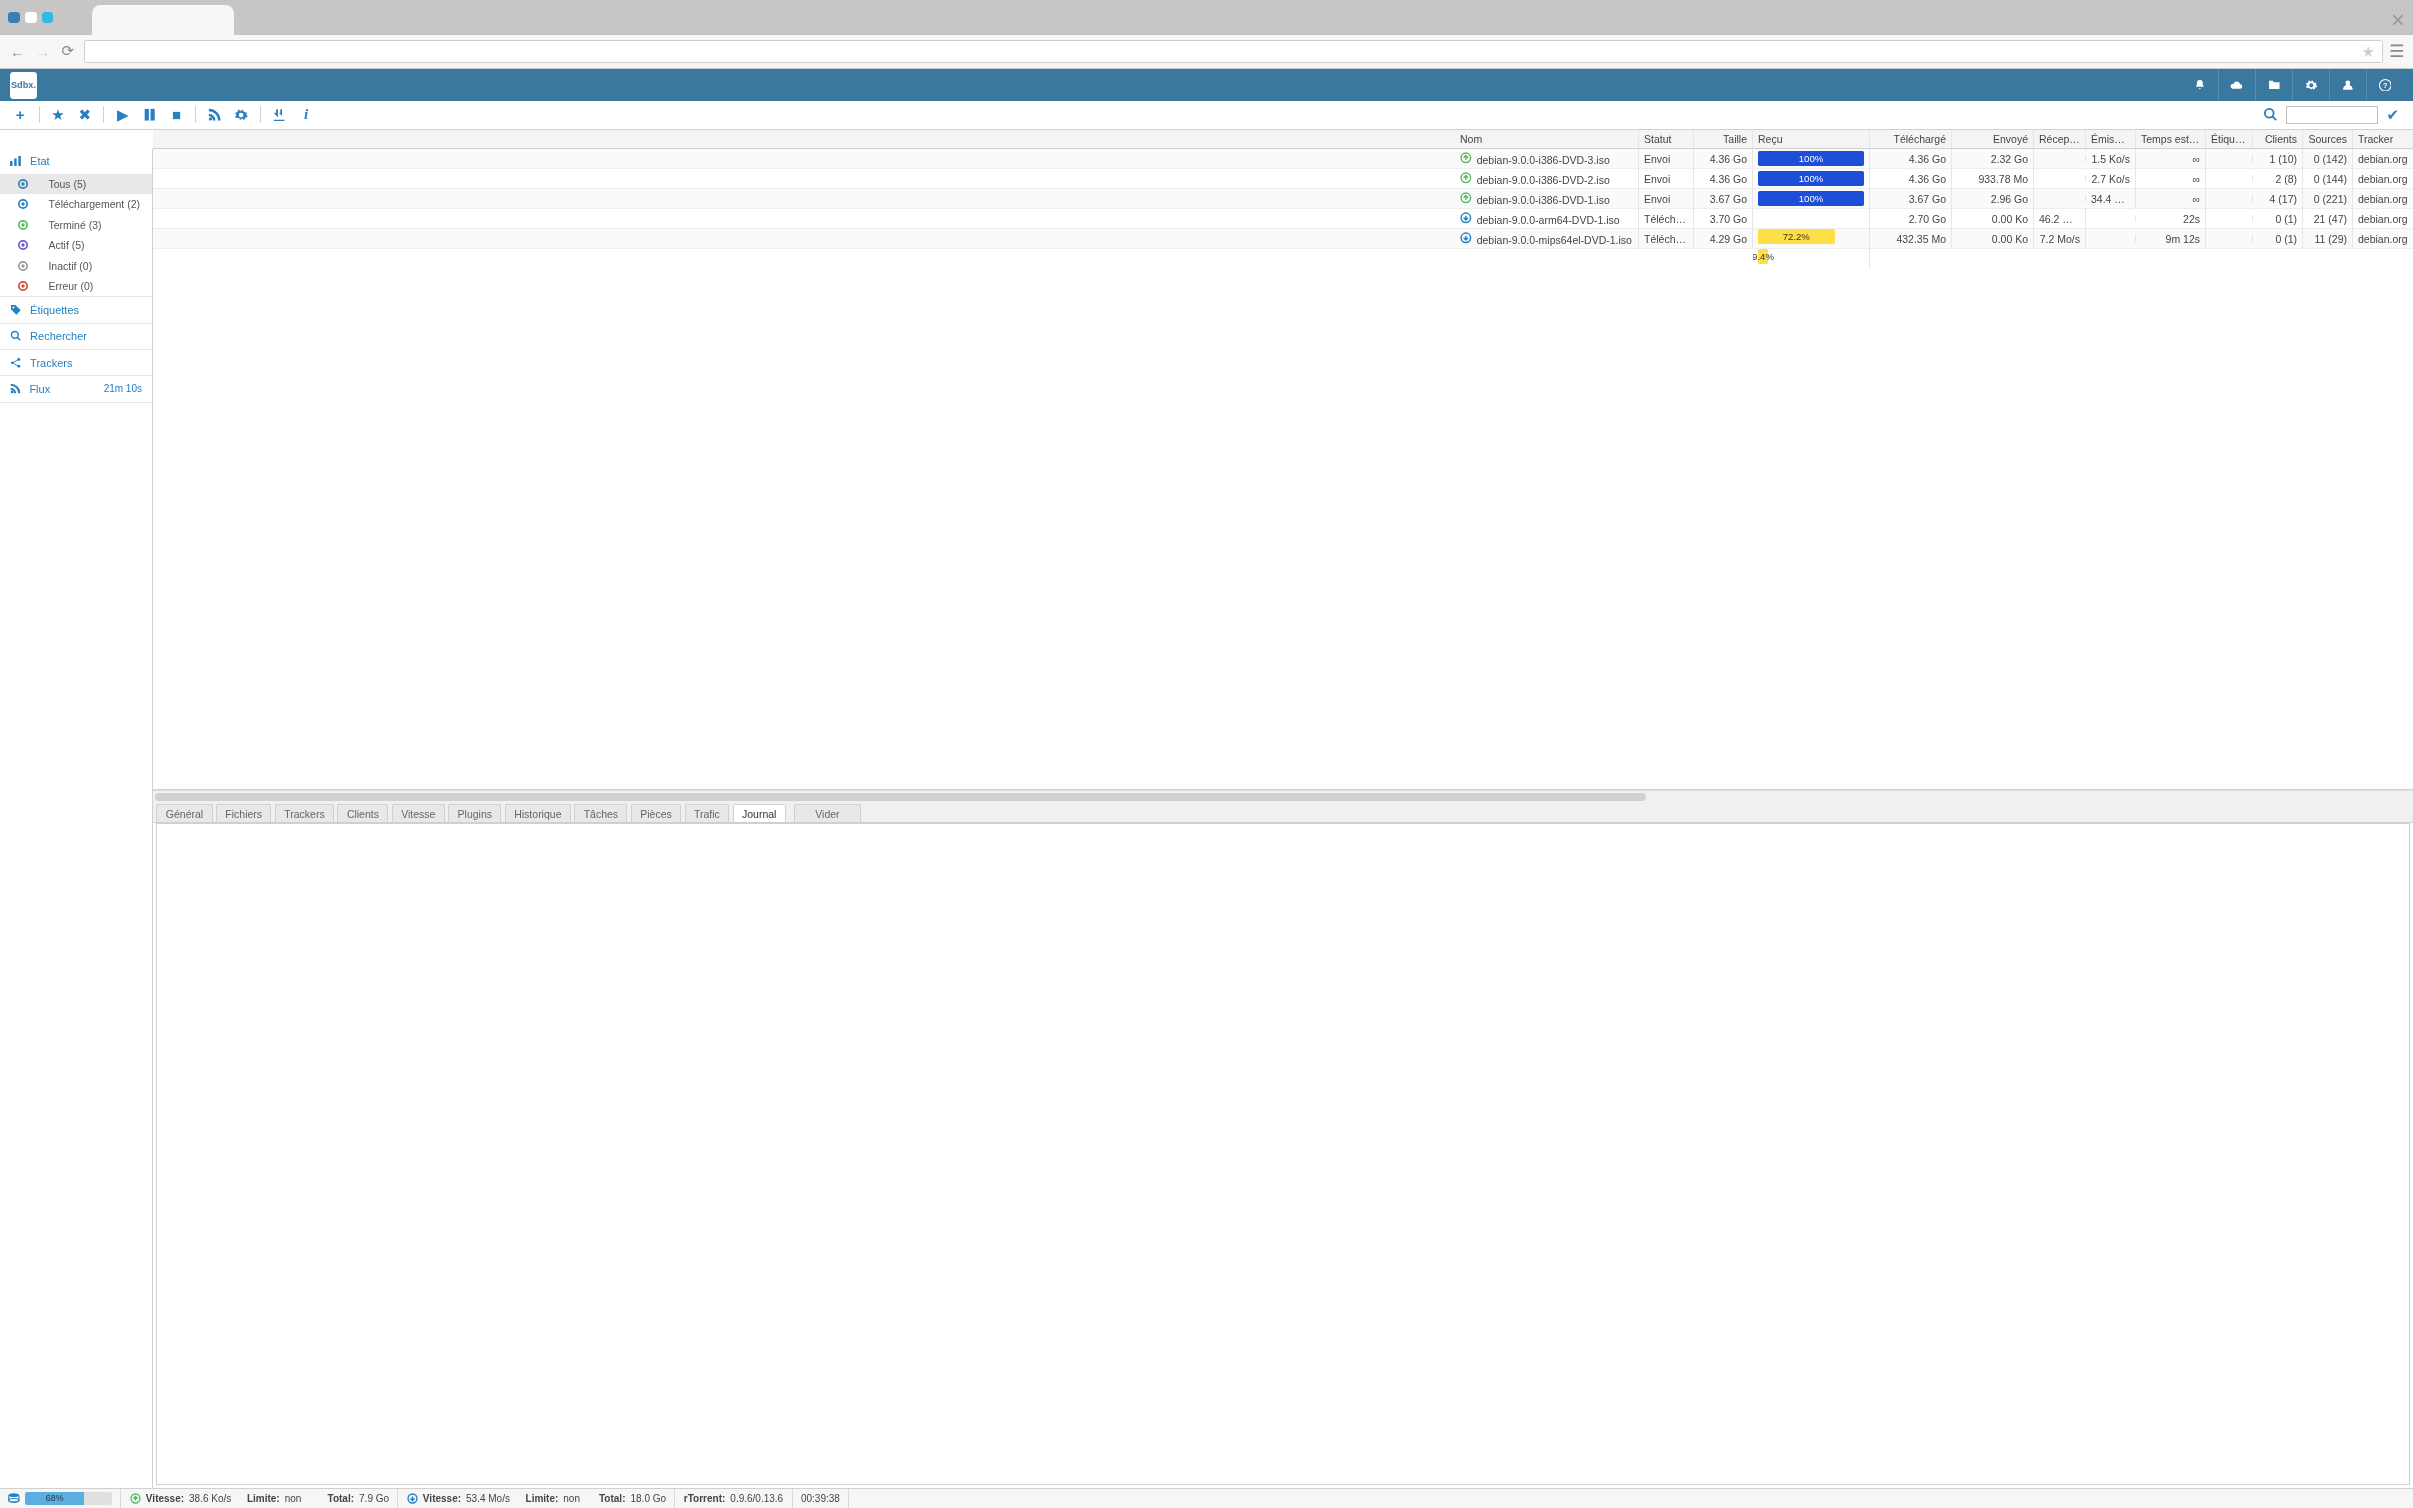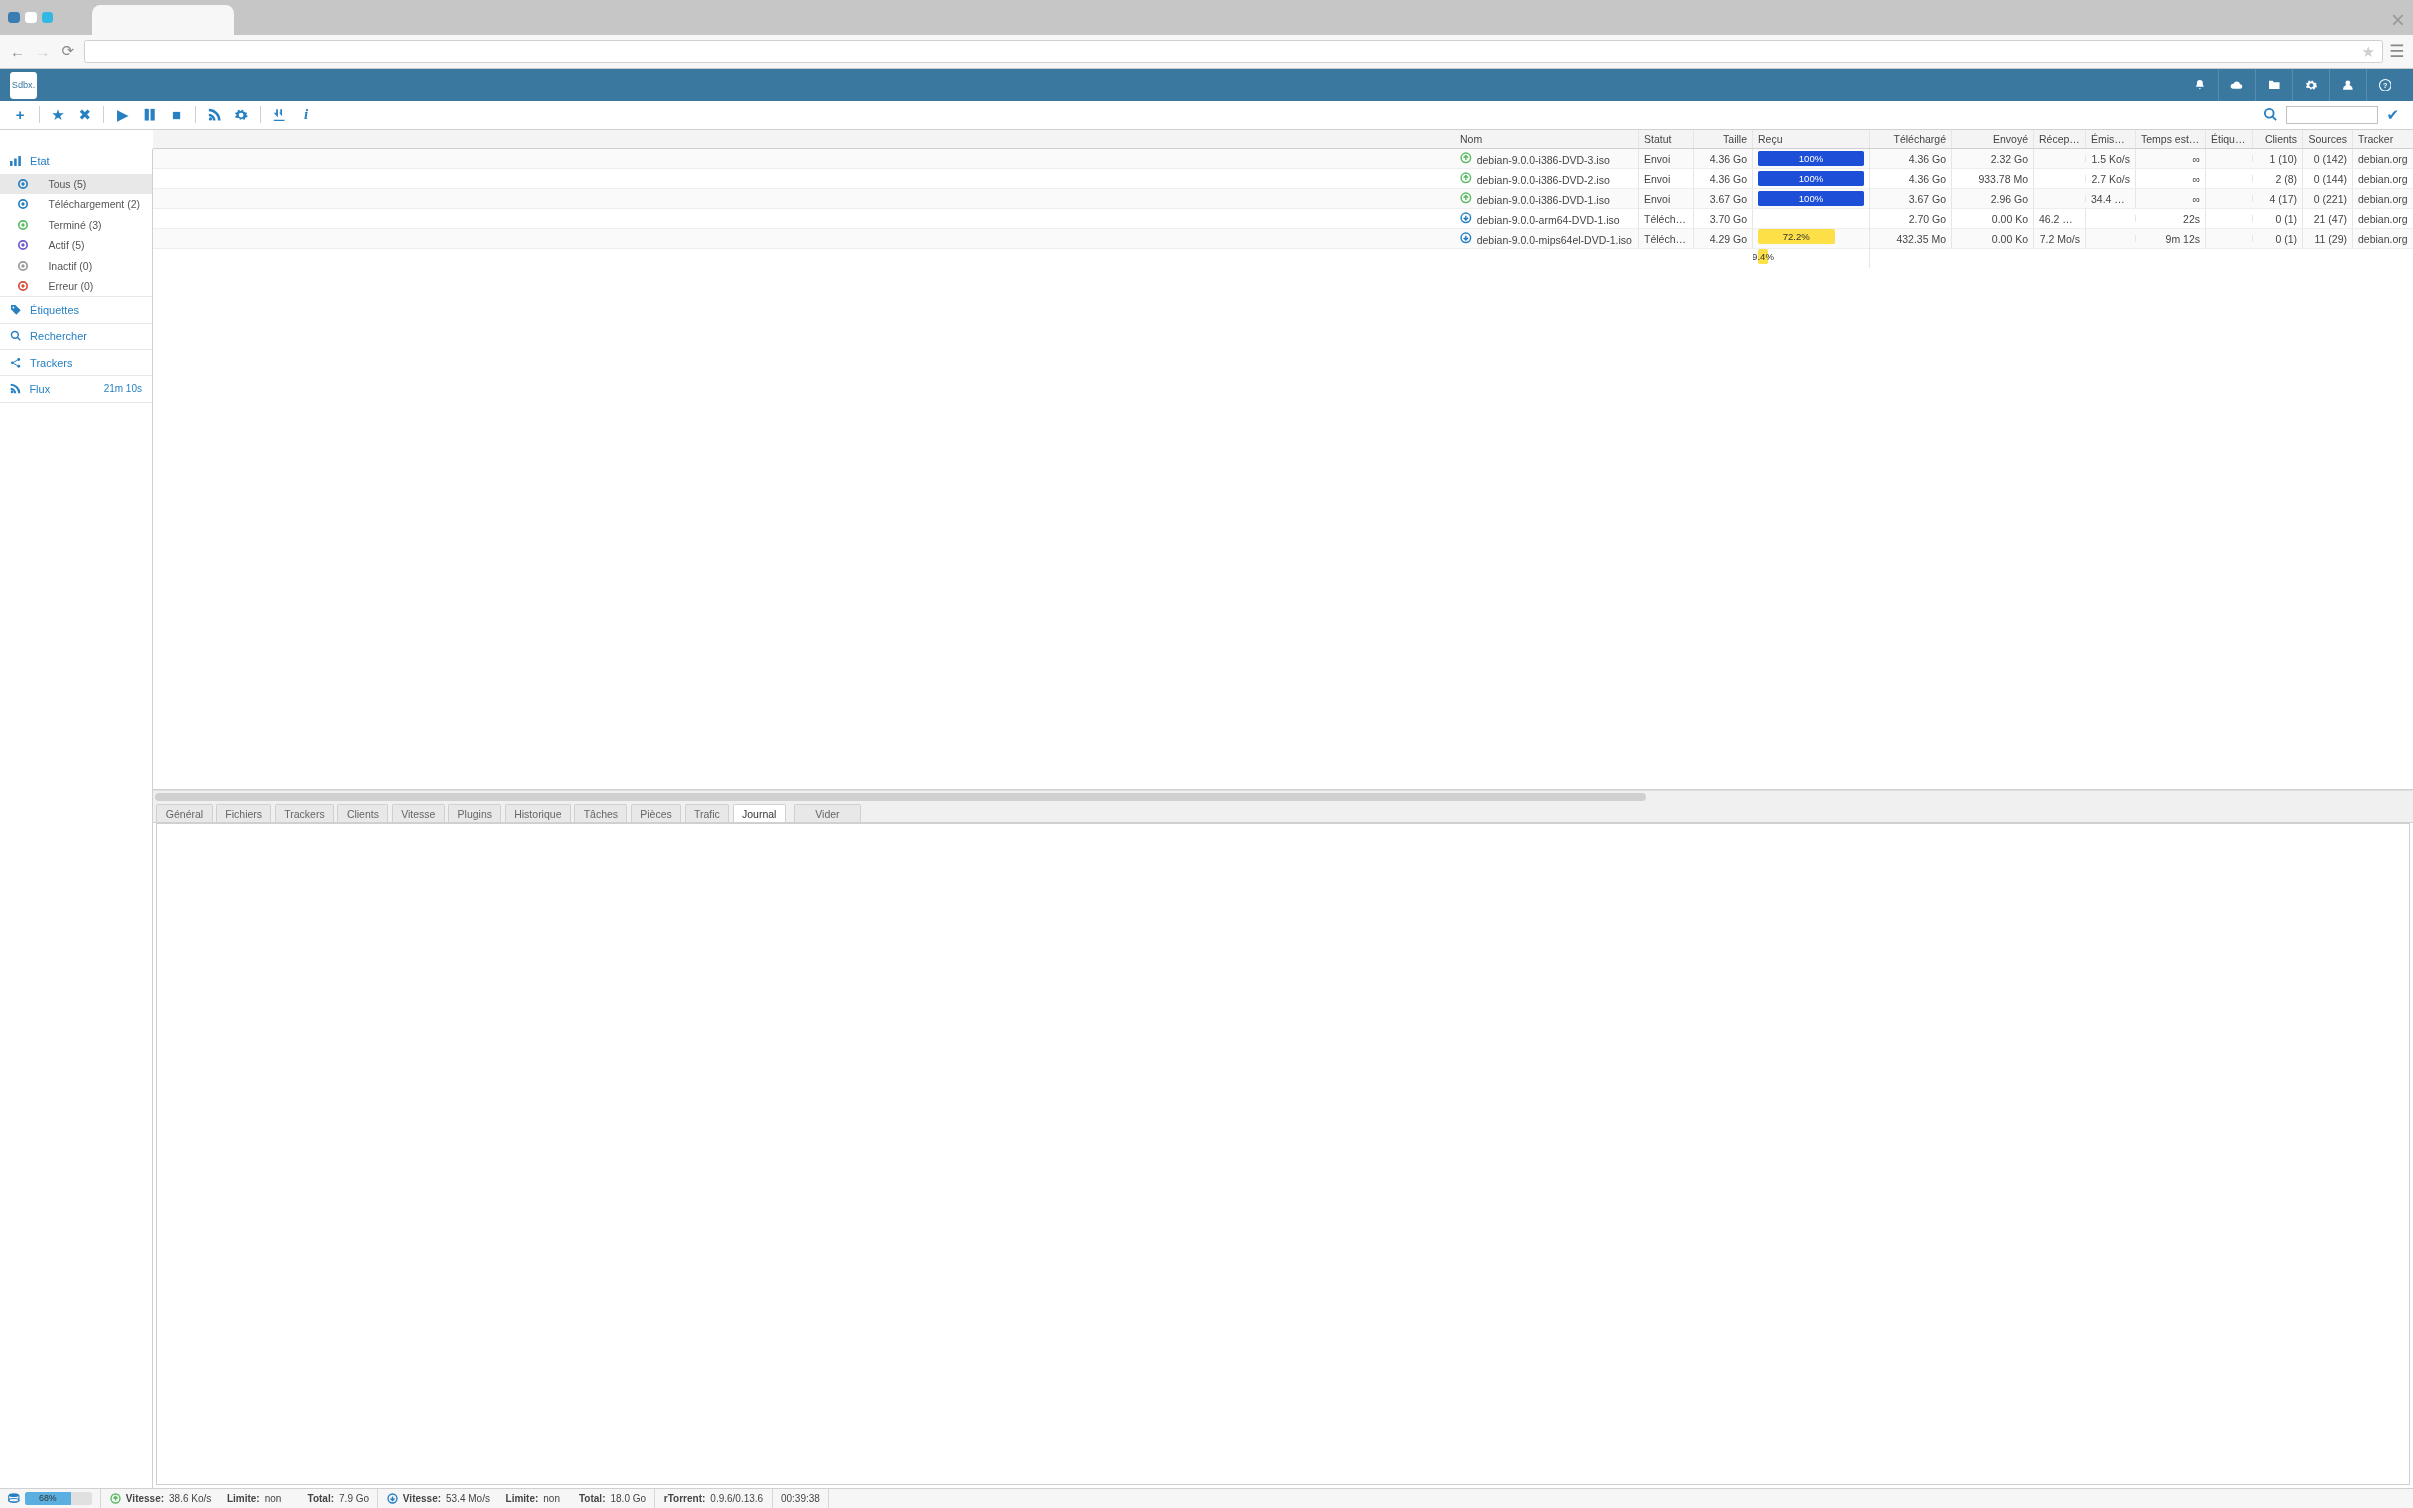--- a/index.html
+++ b/index.html
@@ -14,21 +14,21 @@
 .tab-shape { position: absolute; left: 92px; bottom: 0; width: 142px; height: 30px; background: #f7f7f7; border-radius: 8.4px 8.4px 0 0; }
 .close-x { position: absolute; right: 8.4px; top: 6.7px; font-size: 23.5px; color: #9a9a9a; font-weight: 300; cursor: pointer; }
 .navbar { background: #f7f7f7; border-bottom: 0.8px solid #c9c9c9; display: flex; align-items: center; padding: 5px 8.4px; gap: 6.7px; height: 34px; }
 .nav-icon { width: 18.4px; height: 18.4px; display: flex; align-items: center; justify-content: center; font-size: 15px; color: #8a8a8a; cursor: pointer; }
 .nav-icon.disabled { color: #cfcfcf; }
 .urlbar { flex: 1; background: #fff; border: 0.8px solid #cfcfcf; border-radius: 2.5px; height: 23.5px; display: flex; align-items: center; justify-content: flex-end; padding: 0 6.7px; }
 .star { color: #cfcfcf; font-size: 15px; }
 .hamburger { color: #8a8a8a; font-size: 17px; cursor: pointer; }
 
 .topbar { background: #3a78a0; height: 32px; display: flex; align-items: center; justify-content: space-between; padding: 0 10px; }
-.logo { width: 27px; height: 27px; background: #fff; border-radius: 3.4px; display: flex; align-items: center; justify-content: center; color: #3a78a0; font-size: 9.2px; font-weight: 400; }
+.logo { width: 27px; height: 27px; background: #fff; border-radius: 3.4px; display: flex; align-items: center; justify-content: center; color: #3a78a0; font-size: 9.2px; font-weight: 700; }
 .topbar-right { display: flex; align-items: center; }
 .top-icon { width: 37px; height: 32px; display: flex; align-items: center; justify-content: center; color: #fff; font-size: 12.6px; cursor: pointer; border-left: 0.8px solid rgba(255,255,255,0.15); }
 .top-icon:first-child { border-left: none; }
 
 .toolbar { background: #fff; border-bottom: 0.8px solid #d0d0d0; height: 28.5px; display: flex; align-items: center; padding: 0 8.4px; gap: 3.4px; }
 .tool-btn { width: 23.5px; height: 23.5px; display: flex; align-items: center; justify-content: center; color: #2680c2; font-size: 15px; cursor: pointer; }
 .tool-sep { width: 0.8px; height: 17px; background: #d0d0d0; margin: 0 3.4px; }
 .toolbar-spacer { flex: 1; }
 .search-box { border: 0.8px solid #c0c0c0; height: 18.4px; width: 92px; padding: 0 3.4px; font-size: 10px; }
 
@@ -60,21 +60,21 @@
 .hscroll-thumb { position: absolute; left: 1.7px; top: 1.7px; height: 8.4px; width: 66%; background: #d0d0d0; border-radius: 4.2px; }
 
 .tabs { display: flex; gap: 3.4px; padding: 2.5px 3.4px 0 3.4px; background: #f0f0f0; border-bottom: 0.8px solid #d0d0d0; }
 .tab { padding: 2.5px 8.4px; font-size: 10.5px; color: #666; background: #e8e8e8; border: 0.8px solid #d0d0d0; border-bottom: none; cursor: pointer; border-radius: 1.7px 1.7px 0 0; }
 .tab.active { background: #fff; color: #333; }
 .tab.action { margin-left: 5px; padding: 2.5px 20px; }
 .log-panel { flex: 1; background: #fff; border: 0.8px solid #d0d0d0; margin: 0 3.4px 3.4px 3.4px; }
 
 .statusbar { height: 20px; background: #f6f6f6; border-top: 0.8px solid #d0d0d0; display: flex; align-items: center; font-size: 10px; color: #444; }
 .sb-cell { display: flex; align-items: center; gap: 5px; padding: 0 8.4px; border-right: 0.8px solid #d8d8d8; height: 100%; }
-.disk-bar { width: 67px; height: 13.4px; background: #e0e0e0; border-radius: 2.5px; position: relative; overflow: hidden; }
+.disk-bar { width: 87px; height: 13.4px; background: #e0e0e0; border-radius: 2.5px; position: relative; overflow: hidden; }
 .disk-fill { background: #5aaee0; height: 100%; display: flex; align-items: center; justify-content: center; font-size: 8.8px; color: #333; }
 .sb-label { font-weight: 600; }
 
 .c-name { width: 184px; }
 .c-status { width: 55px; }
 .c-size { width: 59px; text-align: right; }
 .c-recv { width: 117px; }
 .c-dl { width: 82px; text-align: right; }
 .c-sent { width: 82px; text-align: right; }
 .c-down { width: 52px; text-align: right; }

